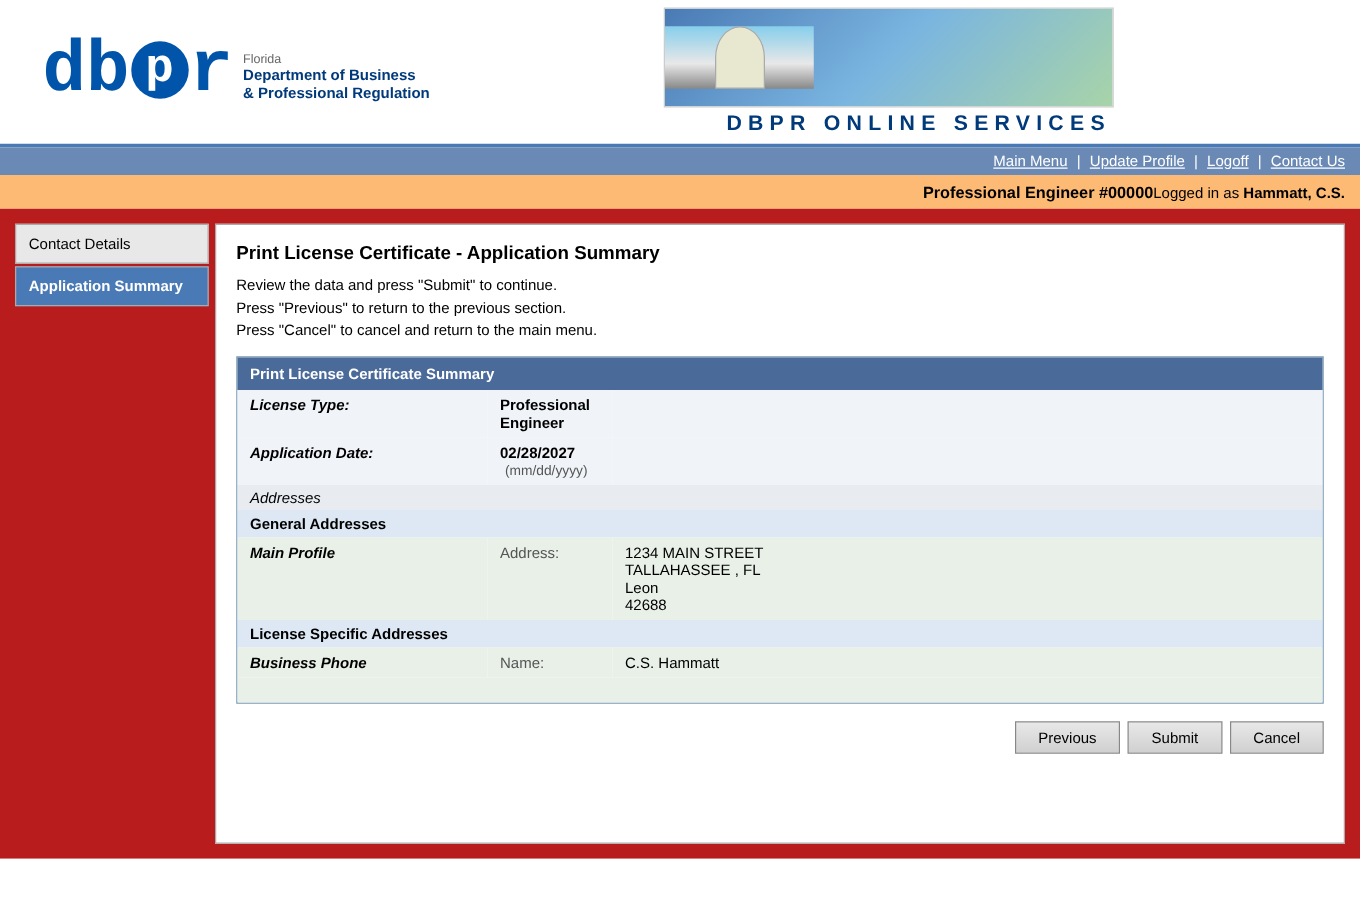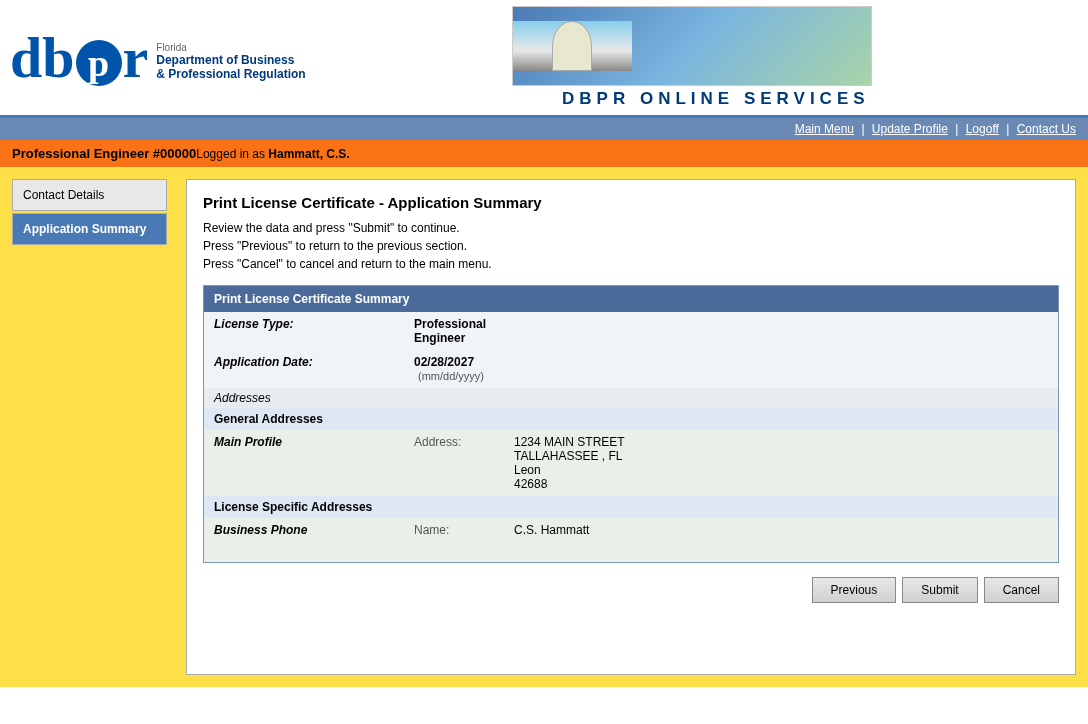--- a/index.html
+++ b/index.html
@@ -15,27 +15,27 @@
     .banner-img3 { background: linear-gradient(180deg, #87CEEB 0%, #5a8a3a 60%, #4a7a2a 100%); flex: 1; }
     .banner-dome { width: 40px; height: 50px; background: #e8e8d0; border-radius: 50% 50% 0 0; border: 1px solid #aaa; margin-bottom: 0; }
 
     
     .nav-bar { background: #6a8ab5; padding: 4px 12px; display: flex; justify-content: flex-end; }
     .nav-links { color: #fff; font-size: 12px; }
     .nav-links a { color: #fff; text-decoration: underline; cursor: pointer; }
     .nav-links span { margin: 0 4px; }
 
     
-    .sub-header { background: #f97316; padding: 6px 12px; display: flex; justify-content: flex-start; align-items: center; }
+    .sub-header { background: #fdba74; padding: 6px 12px; display: flex; justify-content: flex-end; align-items: center; }
     .sub-header-title { font-weight: bold; font-size: 13px; color: #000; }
     .sub-header-user { font-size: 12px; color: #000; }
     .sub-header-user strong { font-weight: bold; }
 
     
-    .main-content { display: flex; padding: 12px; gap: 19px; background: #fde047; min-height: 520px; }
+    .main-content { display: flex; padding: 12px; gap: 5px; background: #b91c1c; min-height: 520px; }
 
     
     .sidebar { flex: 0 0 155px; display: flex; flex-direction: column; gap: 2px; }
     .sidebar-item { padding: 8px 10px; font-size: 12px; cursor: pointer; border: 1px solid #aaa; background: #d0dce8; color: #000; font-weight: normal; }
     .sidebar-item.active { background: #4a7ab5; color: #fff; font-weight: bold; }
     .sidebar-item:first-child { background: #e8e8e8; font-weight: normal; }
 
     
     .content-area { flex: 1; background: #fff; border: 1px solid #aaa; padding: 14px 16px; }
     .content-title { font-size: 15px; font-weight: bold; color: #000; margin-bottom: 10px; }
@@ -58,21 +58,21 @@
     
     .button-row { display: flex; justify-content: flex-end; gap: 6px; margin-top: 14px; }
     .btn { padding: 5px 18px; font-size: 12px; cursor: pointer; border: 1px solid #888; background: linear-gradient(180deg, #e8e8e8 0%, #d0d0d0 100%); color: #000; font-family: Arial, sans-serif; }
   </style>
 </head>
 <body>
 
 <div class="header">
   <div class="logo-area">
     <div style="display:flex;align-items:flex-end;gap:2px;">
-      <div style="font-size:58px;font-weight:900;color:#003a7a;line-height:1;font-family:Liberation Serif, serif;">
+      <div style="font-size:58px;font-weight:900;color:#003a7a;line-height:1;font-family:Liberation Mono, monospace;margin-left:24px;">
         <span style="color:#0055aa;">d</span><span style="color:#0055aa;">b</span><span style="background:#0055aa;color:#fff;border-radius:50%;display:inline-block;width:46px;height:46px;text-align:center;line-height:46px;font-size:38px;vertical-align:middle;margin:0 1px;">p</span><span style="color:#0055aa;">r</span>
       </div>
       <div style="display:flex;flex-direction:column;justify-content:flex-end;padding-bottom:6px;margin-left:6px;">
         <div style="font-size:10px;color:#666;">Florida</div>
         <div style="font-size:12px;font-weight:bold;color:#003a7a;">Department of Business</div>
         <div style="font-size:12px;font-weight:bold;color:#003a7a;">&amp; Professional Regulation</div>
       </div>
     </div>
   </div>
   <div class="header-image-area">

